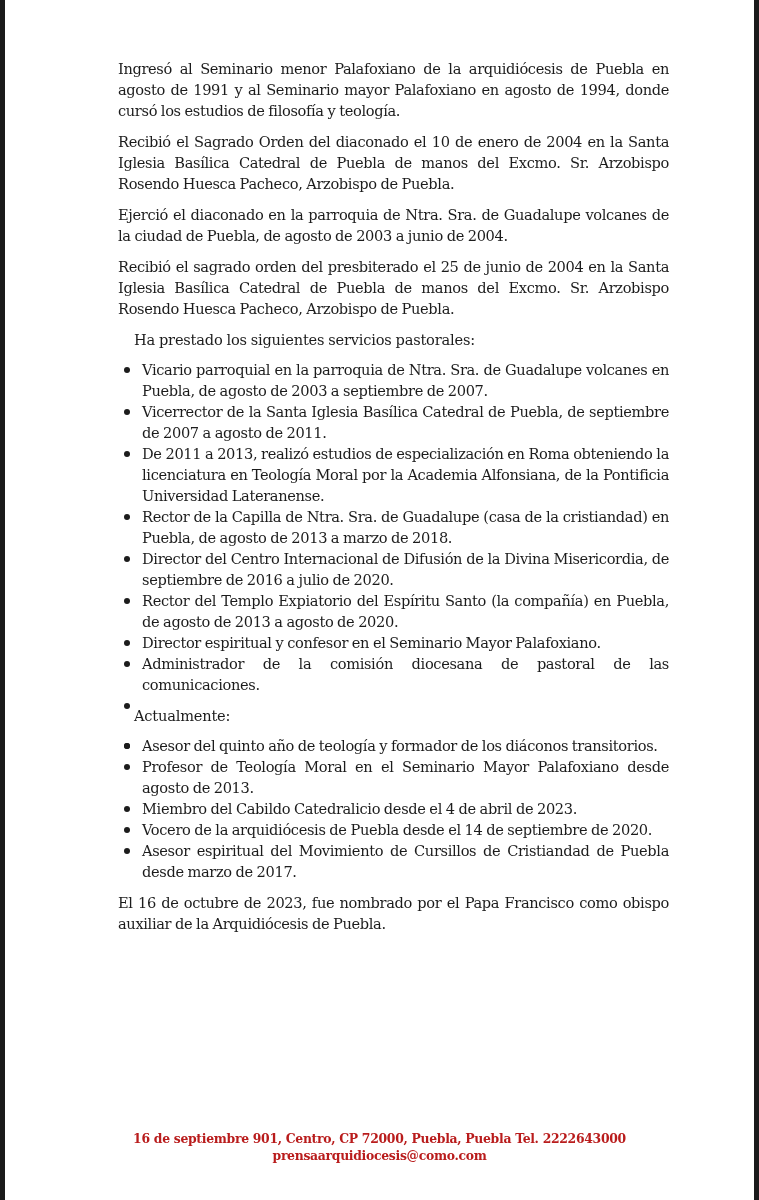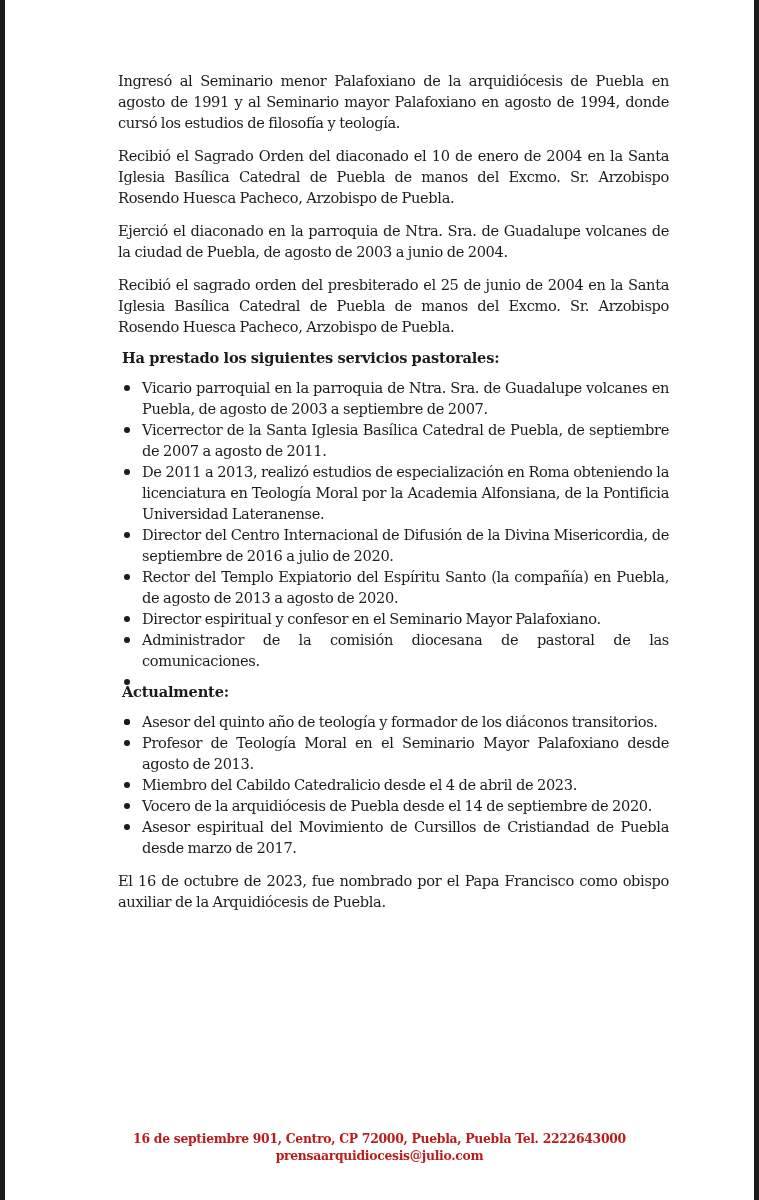--- a/index.html
+++ b/index.html
@@ -27,27 +27,27 @@
       top: 58px;
       width: 551px;
       font-family: "DejaVu Serif", "Liberation Serif", serif;
       font-size: 14.6px;
       line-height: 21px;
       color: #1c1c1c;
       letter-spacing: -0.35px;
       word-spacing: -0.5px;
     }
     .para {
-      margin: 12px 0 10px 0;
+      margin: 0 0 10px 0;
       text-align: justify;
       text-align-last: left;
     }
     .heading {
-      margin: 0 0 9px 4px;
-      font-weight: bold;
+      margin: 0 0 9px 16px;
+      font-weight: normal;
       letter-spacing: -0.2px;
     }
     ul.bullets {
       list-style: none;
       margin: 0 0 10px 0;
       padding: 0;
     }
     ul.bullets li {
       position: relative;
       padding-left: 24px;
@@ -87,20 +87,21 @@
     <p class="para">Recibió el Sagrado Orden del diaconado el 10 de enero de 2004 en la Santa Iglesia Basílica Catedral de Puebla de manos del Excmo. Sr. Arzobispo Rosendo Huesca Pacheco, Arzobispo de Puebla.</p>
     <p class="para">Ejerció el diaconado en la parroquia de Ntra. Sra. de Guadalupe volcanes de la ciudad de Puebla, de agosto de 2003 a junio de 2004.</p>
     <p class="para">Recibió el sagrado orden del presbiterado el 25 de junio de 2004 en la Santa Iglesia Basílica Catedral de Puebla de manos del Excmo. Sr. Arzobispo Rosendo Huesca Pacheco, Arzobispo de Puebla.</p>
 
     <p class="heading">Ha prestado los siguientes servicios pastorales:</p>
 
     <ul class="bullets">
       <li><span class="dot"></span><span>Vicario parroquial en la parroquia de Ntra. Sra. de Guadalupe volcanes en Puebla, de agosto de 2003 a septiembre de 2007.</span></li>
       <li><span class="dot"></span><span>Vicerrector de la Santa Iglesia Basílica Catedral de Puebla, de septiembre de 2007 a agosto de 2011.</span></li>
       <li><span class="dot"></span><span>De  2011 a  2013, realizó estudios de especialización en Roma obteniendo la licenciatura en Teología Moral por la Academia Alfonsiana, de la Pontificia Universidad Lateranense.</span></li>
+      <li><span class="dot"></span><span>Rector de la Capilla de Ntra. Sra. de Guadalupe (casa de la cristiandad) en Puebla, de agosto de 2013 a marzo de 2018.</span></li>
       <li><span class="dot"></span><span>Director del Centro Internacional de Difusión de la Divina Misericordia, de septiembre de 2016 a julio de 2020.</span></li>
       <li><span class="dot"></span><span>Rector del Templo Expiatorio del Espíritu Santo (la compañía) en Puebla, de agosto de 2013 a agosto de 2020.</span></li>
       <li><span class="dot"></span><span>Director espiritual y confesor en el Seminario Mayor Palafoxiano.</span></li>
       <li><span class="dot"></span><span>Administrador de la comisión diocesana de pastoral de las comunicaciones.</span></li>
       <li><span class="dot"></span></li>
     </ul>
 
     <p class="heading">Actualmente:</p>
 
     <ul class="bullets">
@@ -110,15 +111,15 @@
       <li><span class="dot"></span><span>Miembro del Cabildo Catedralicio desde el 4 de abril de 2023.</span></li>
       <li><span class="dot"></span><span>Vocero de la arquidiócesis de Puebla desde el 14 de septiembre de 2020.</span></li>
       <li><span class="dot"></span><span>Asesor espiritual del Movimiento de Cursillos de Cristiandad de Puebla desde marzo de 2017.</span></li>
     </ul>
 
     <p class="para">El 16 de octubre de 2023, fue nombrado por el Papa Francisco como obispo auxiliar de la Arquidiócesis de Puebla.</p>
   </div>
 
   <div class="footer">
     <div>16 de septiembre 901, Centro, CP 72000, Puebla, Puebla Tel. 2222643000</div>
-    <div>prensaarquidiocesis@julio.com</div>
+    <div>prensaarquidiocesis@como.com</div>
   </div>
 </div>
 
 </body></html>

